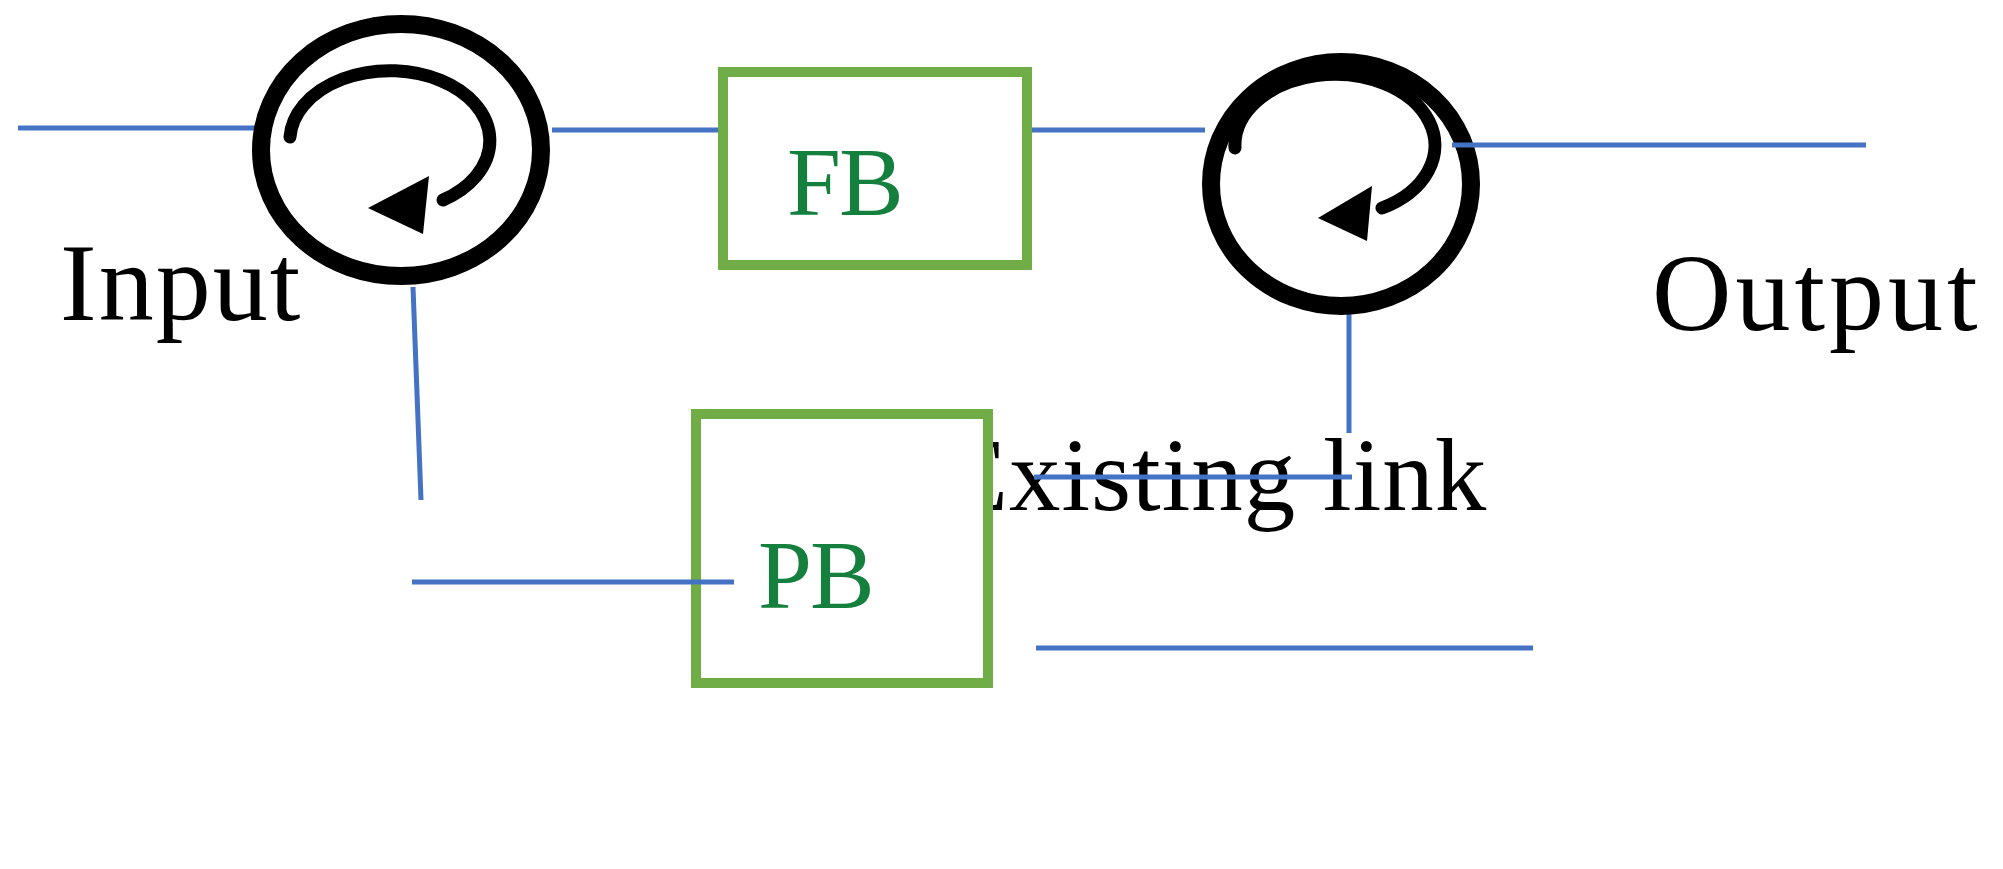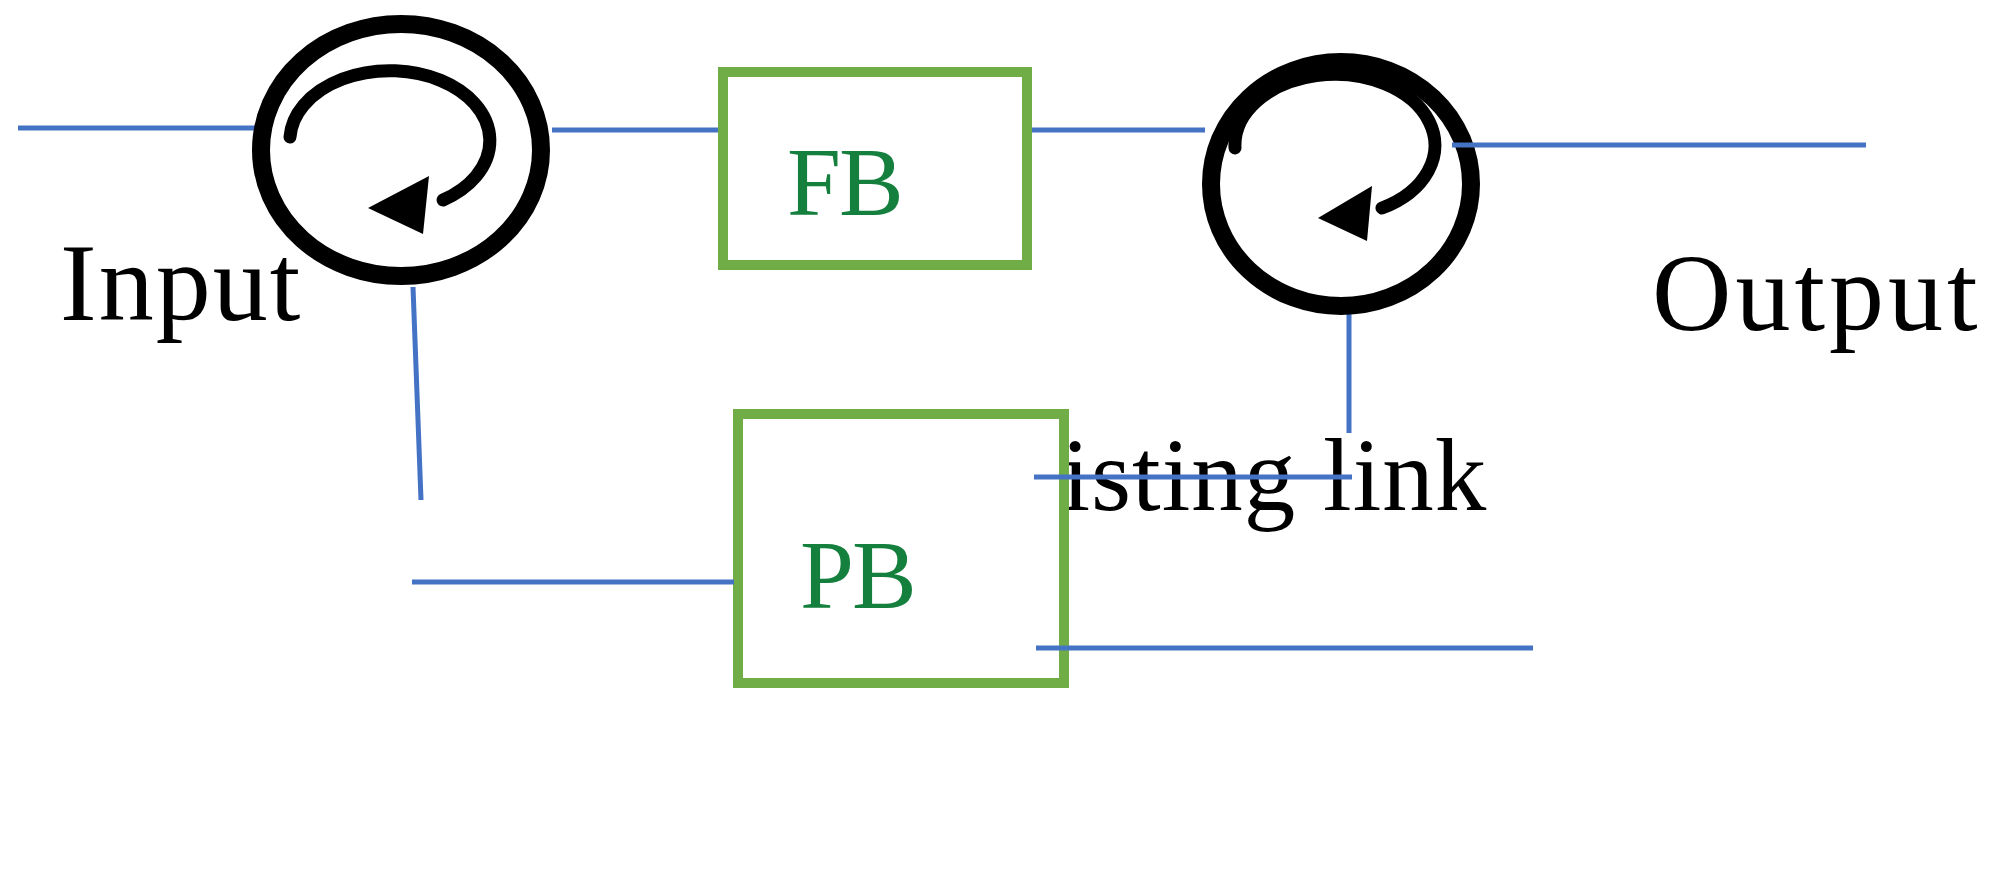--- a/index.html
+++ b/index.html
@@ -30,21 +30,21 @@
 
   
   .comp-box {
     position: absolute;
     box-sizing: border-box;
     background: #ffffff;
     border: 10px solid #70AD47;
     z-index: 2;
   }
   #fb-box { left: 718px; top: 67px;  width: 314px; height: 203px; }
-  #pb-box { left: 733px; top: 409px; width: 336px; height: 279px; }
+  #pb-box { left: 691px; top: 409px; width: 302px; height: 279px; }
   .box-label {
     position: absolute;
     color: #15803d;
     font-size: 97px;
     line-height: 1;
     letter-spacing: -2px;
     white-space: nowrap;
   }
   #fb-label { left: 59px; top: 57px;  }
   #pb-label { left: 57px; top: 108px; }

